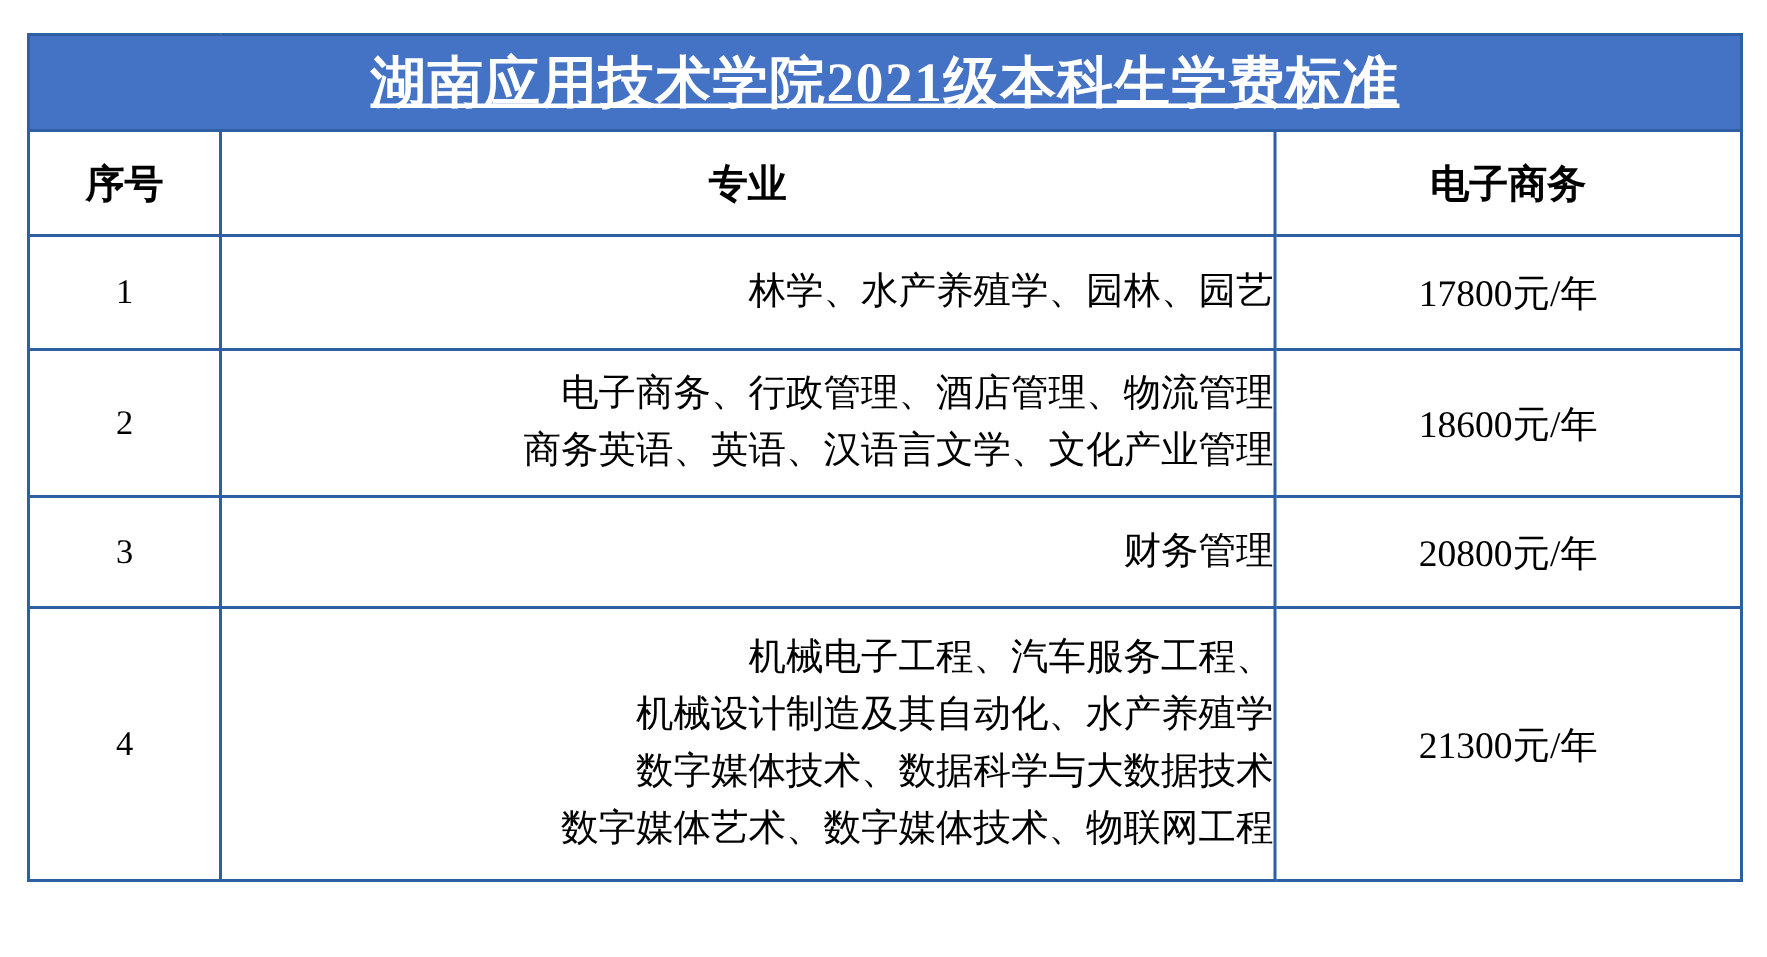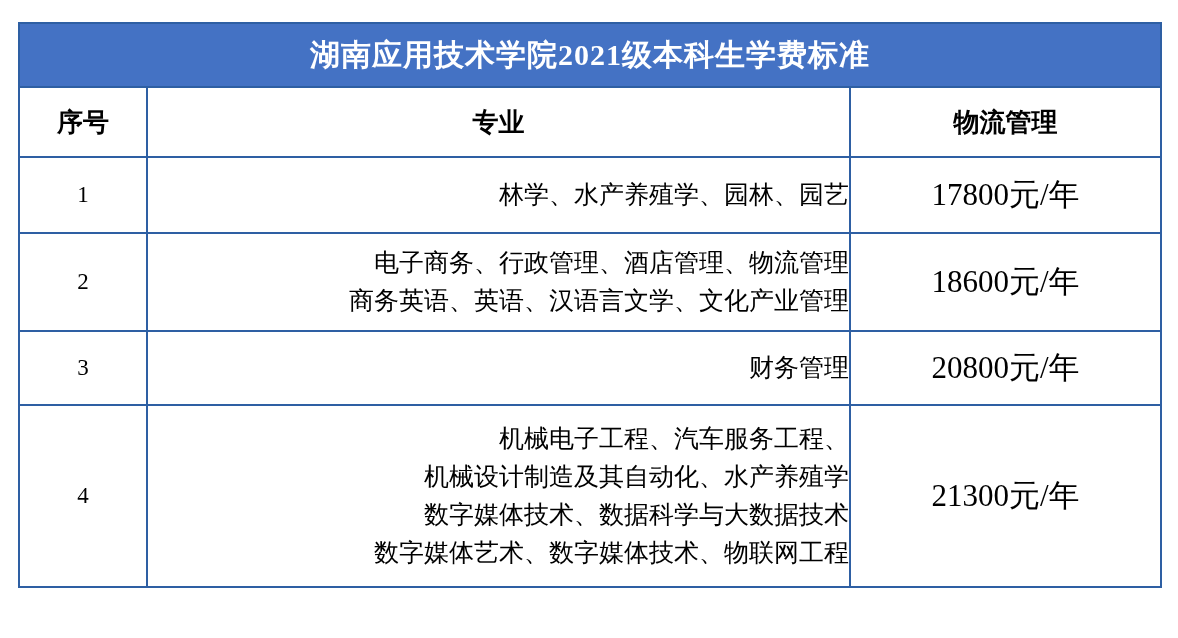--- a/index.html
+++ b/index.html
@@ -34,24 +34,25 @@
   table.fee-table td,
   table.fee-table th {
     border: 2px solid #2e5fa3;
     padding: 0;
     text-align: center;
     vertical-align: middle;
   }
   .title-cell {
     background: #4472c4;
     color: #ffffff;
-    font-size: 30px;
+    font-size: 37px;
     font-weight: bold;
     height: 62px;
     letter-spacing: 1px;
+    text-decoration: underline;
   }
   .head-cell {
     background: #ffffff;
     color: #000000;
     font-size: 26px;
     font-weight: bold;
     height: 68px;
     margin-top: 24px;
   }
   .col-no    { width: 128px; }
@@ -61,21 +62,21 @@
   .cell-no {
     font-size: 23px;
     font-weight: normal;
   }
   .cell-major {
     font-size: 25px;
     line-height: 38px;
     padding: 10px 8px;
   }
   .cell-fee {
-    font-size: 31px;
+    font-size: 25px;
   }
   .row-1 td { height: 74px; }
   .row-2 td { height: 96px; }
   .row-3 td { height: 72px; }
   .row-4 td { height: 180px; }
   .major-line { display: block; white-space: nowrap; text-align: right; }
 </style>
 </head>
 <body>
 
@@ -87,21 +88,21 @@
         <col class="col-major">
         <col class="col-fee">
       </colgroup>
       <tbody>
         <tr>
           <td class="title-cell" colspan="3">湖南应用技术学院2021级本科生学费标准</td>
         </tr>
         <tr>
           <td class="head-cell">序号</td>
           <td class="head-cell">专业</td>
-          <td class="head-cell">物流管理</td>
+          <td class="head-cell">电子商务</td>
         </tr>
 
         <tr class="row-1">
           <td class="cell-no">1</td>
           <td class="cell-major">
             <span class="major-line">林学、水产养殖学、园林、园艺</span>
           </td>
           <td class="cell-fee">17800元/年</td>
         </tr>
 

